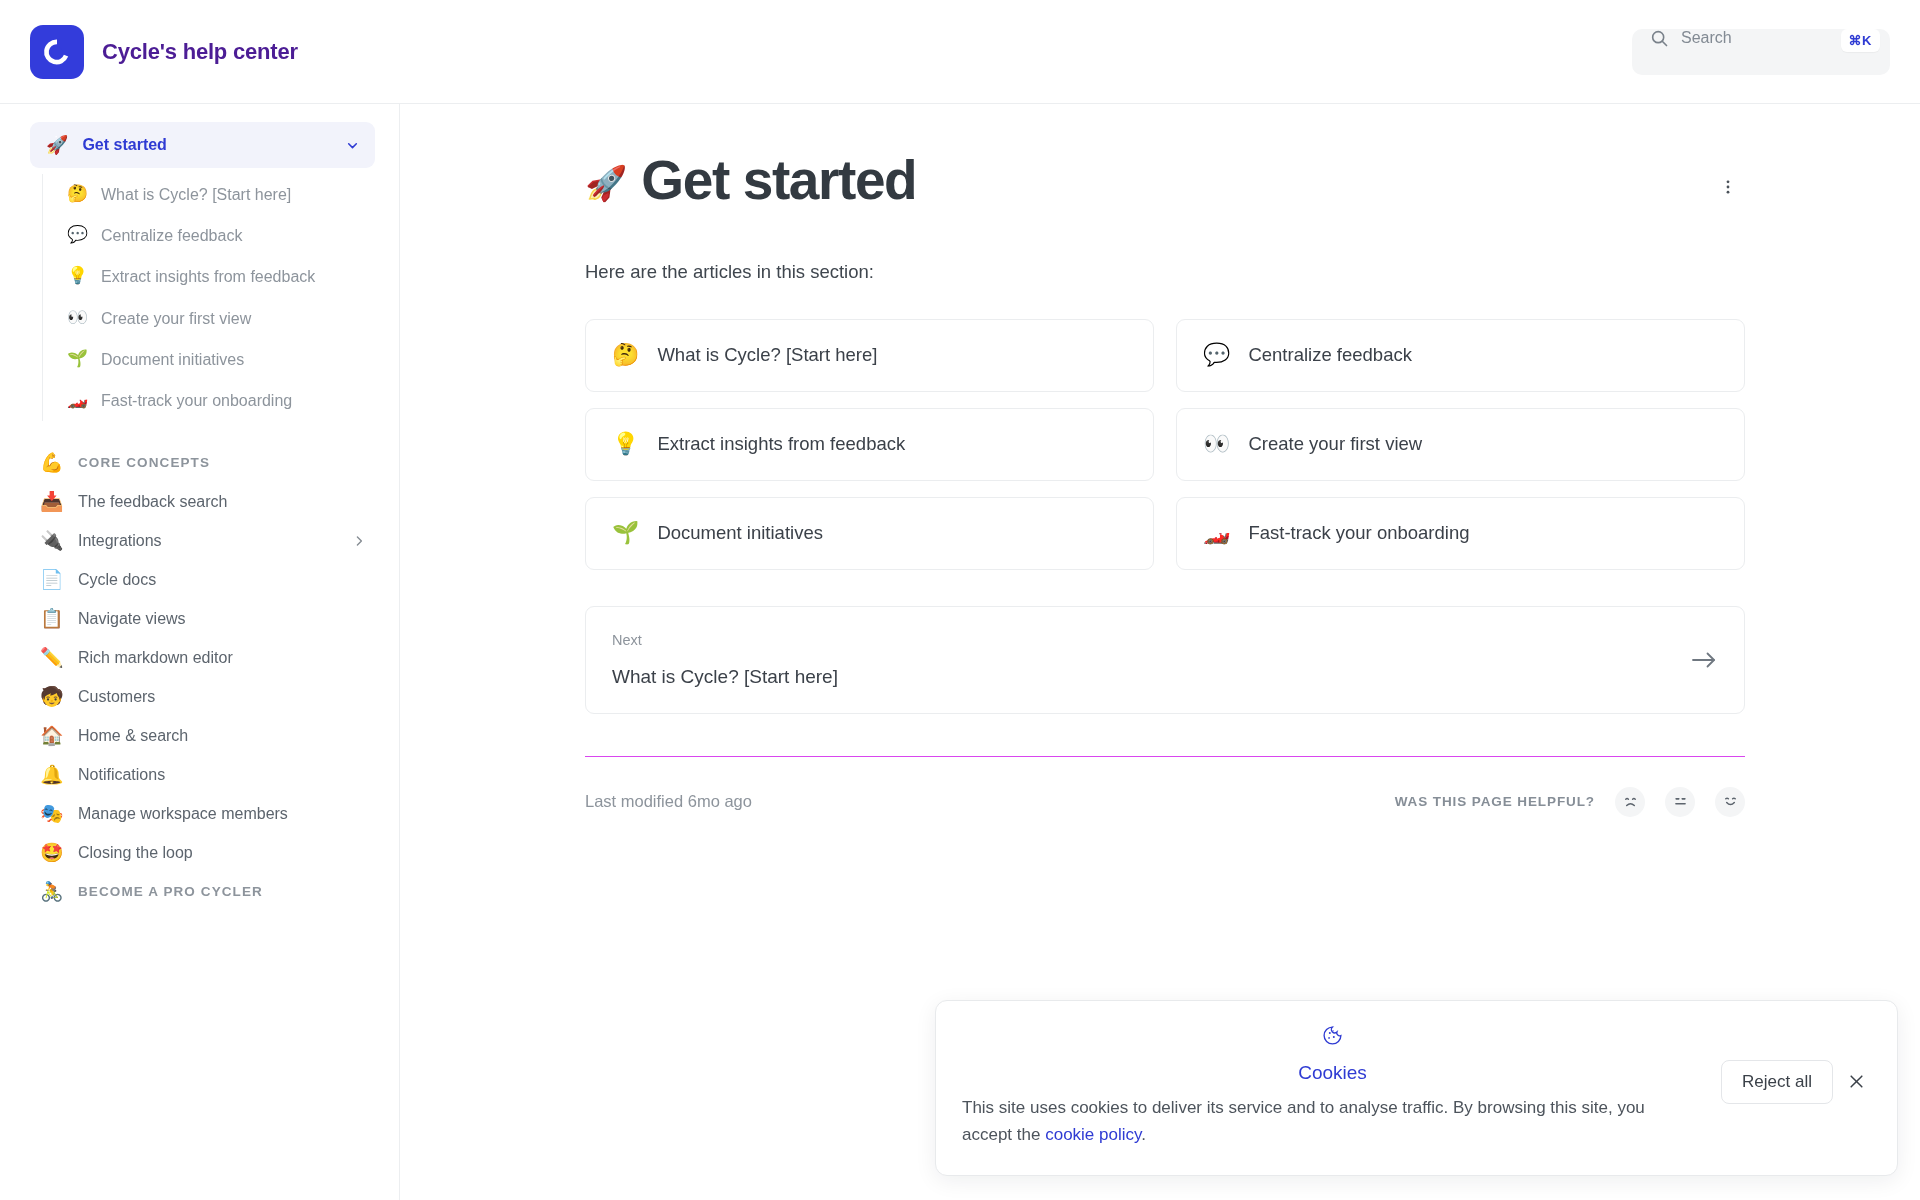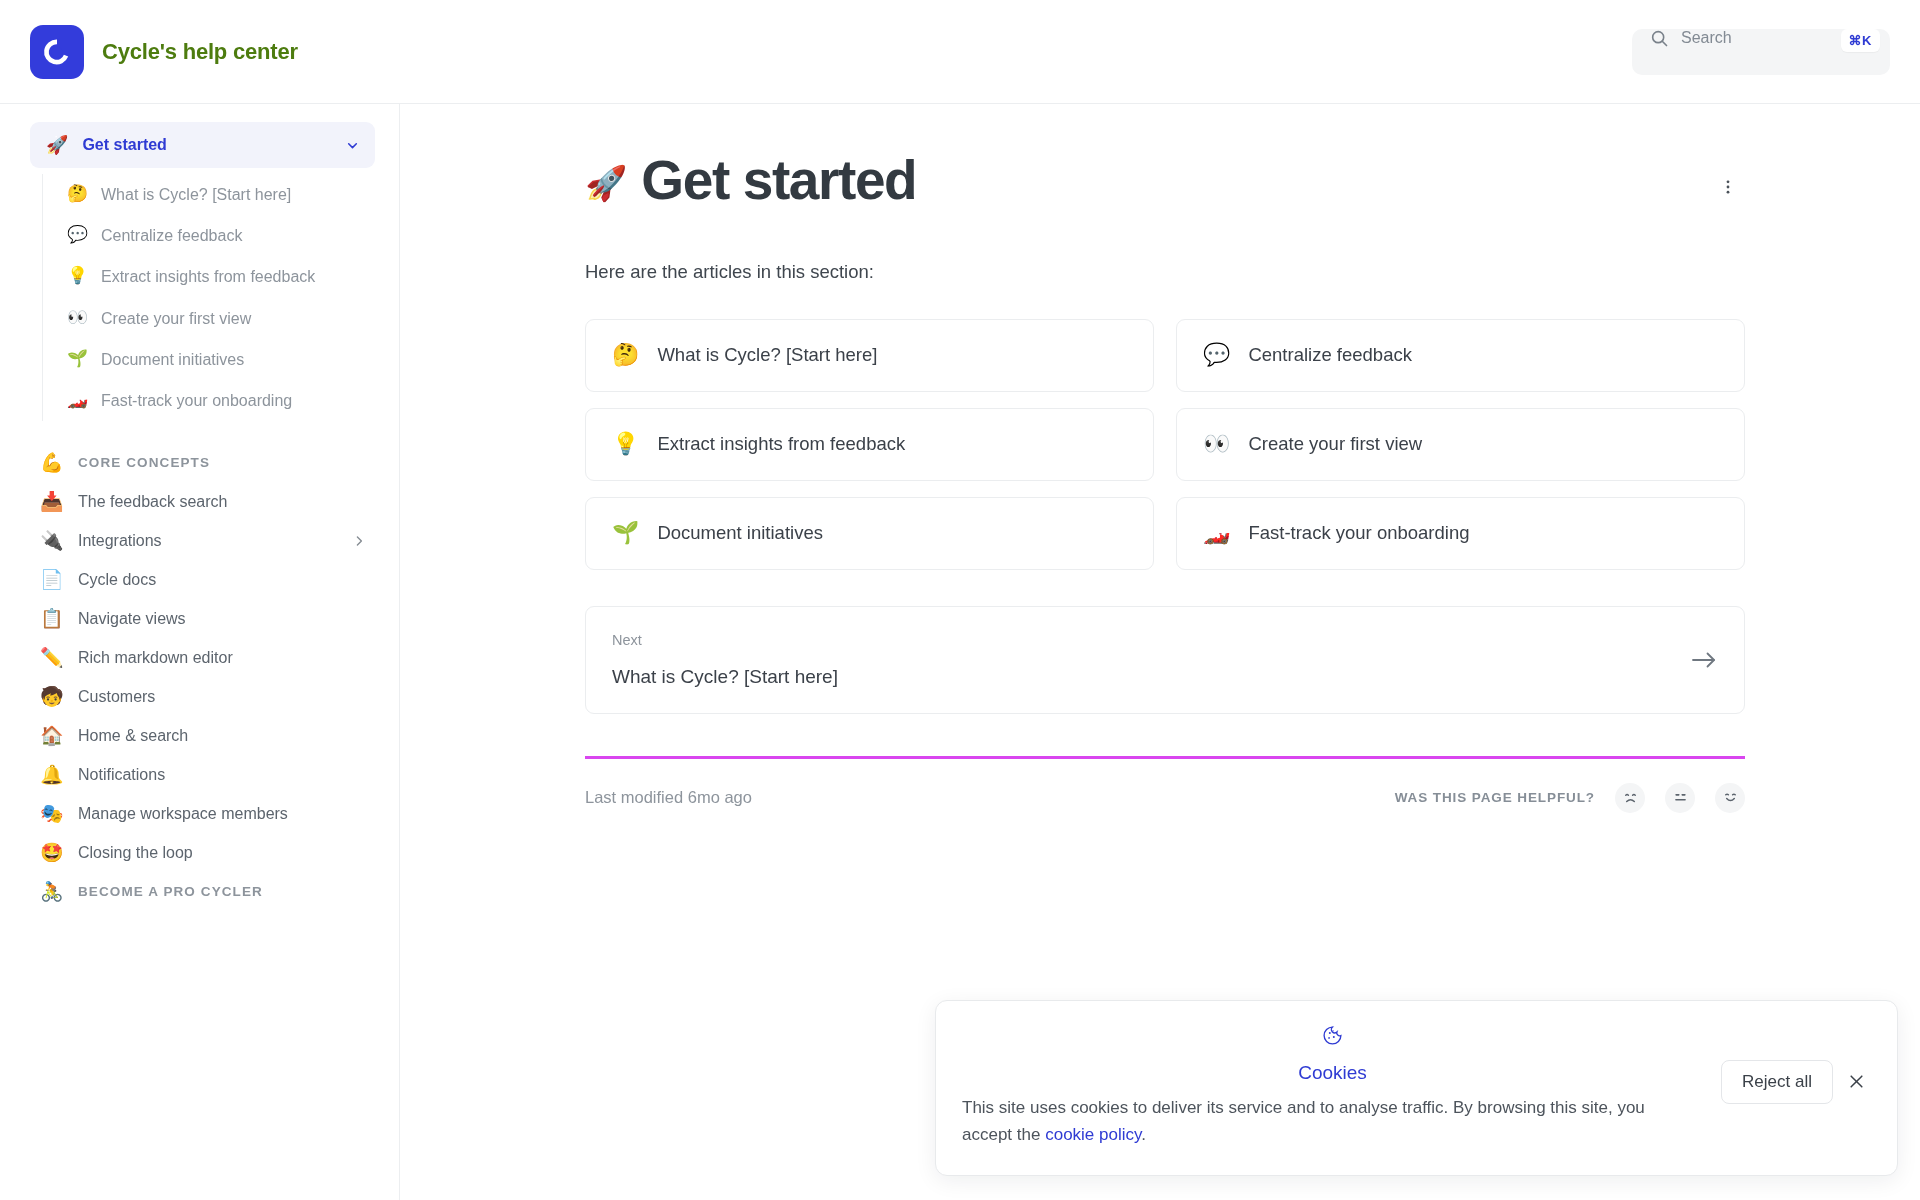--- a/index.html
+++ b/index.html
@@ -22,21 +22,21 @@
     position: relative; z-index: 30;
   }
   .brand { display: flex; align-items: center; gap: 18px; padding-left: 30px; }
   .logo {
     width: 54px; height: 54px; border-radius: 13px;
     background: #333cdb;
     display: flex; align-items: center; justify-content: center;
     flex: 0 0 auto;
   }
   .brand-title {
-    font-size: 22px; font-weight: bold; color: #4d7c0f; letter-spacing: -0.2px;
+    font-size: 22px; font-weight: bold; color: #4c1d95; letter-spacing: -0.2px;
   }
   .header-right { margin-left: auto; padding-right: 30px; display: flex; align-items: center; }
   .searchbox {
     width: 258px; height: 46px;
     background: #f4f5f6; border-radius: 10px;
     display: flex; align-items: flex-start; gap: 12px;
     padding: 0 10px 0 18px; cursor: text;
   }
   .search-icon { flex: 0 0 auto; display: flex; }
   .search-placeholder { font-size: 16px; color: #828a93; flex: 1; }
@@ -148,22 +148,22 @@
     border: 1px solid #ebedef; border-radius: 9px;
     height: 108px; display: flex; align-items: center;
     padding: 0 26px; cursor: pointer; background: #fff;
   }
   .next-text { flex: 1; }
   .next-kicker { font-size: 14.5px; color: #8d949c; margin-bottom: 18px; }
   .next-title { font-size: 19px; color: #3b4149; }
   .next-arrow { flex: 0 0 auto; display: flex; }
 
   .page-footer {
-    margin-top: 42px; border-top: 3px solid #d946ef;
-    padding-top: 24px; display: flex; align-items: center;
+    margin-top: 42px; border-top: 1px solid #d946ef;
+    padding-top: 30px; display: flex; align-items: center;
   }
   .last-modified { font-size: 16.5px; color: #8d949c; }
   .helpful { margin-left: auto; display: flex; align-items: center; gap: 20px; }
   .helpful-label {
     font-size: 13.5px; font-weight: bold; letter-spacing: 0.9px;
     text-transform: uppercase; color: #868e97;
   }
   .rate-btn {
     width: 30px; height: 30px; border-radius: 50%;
     background: #f4f5f6; display: flex; align-items: center; justify-content: center;

